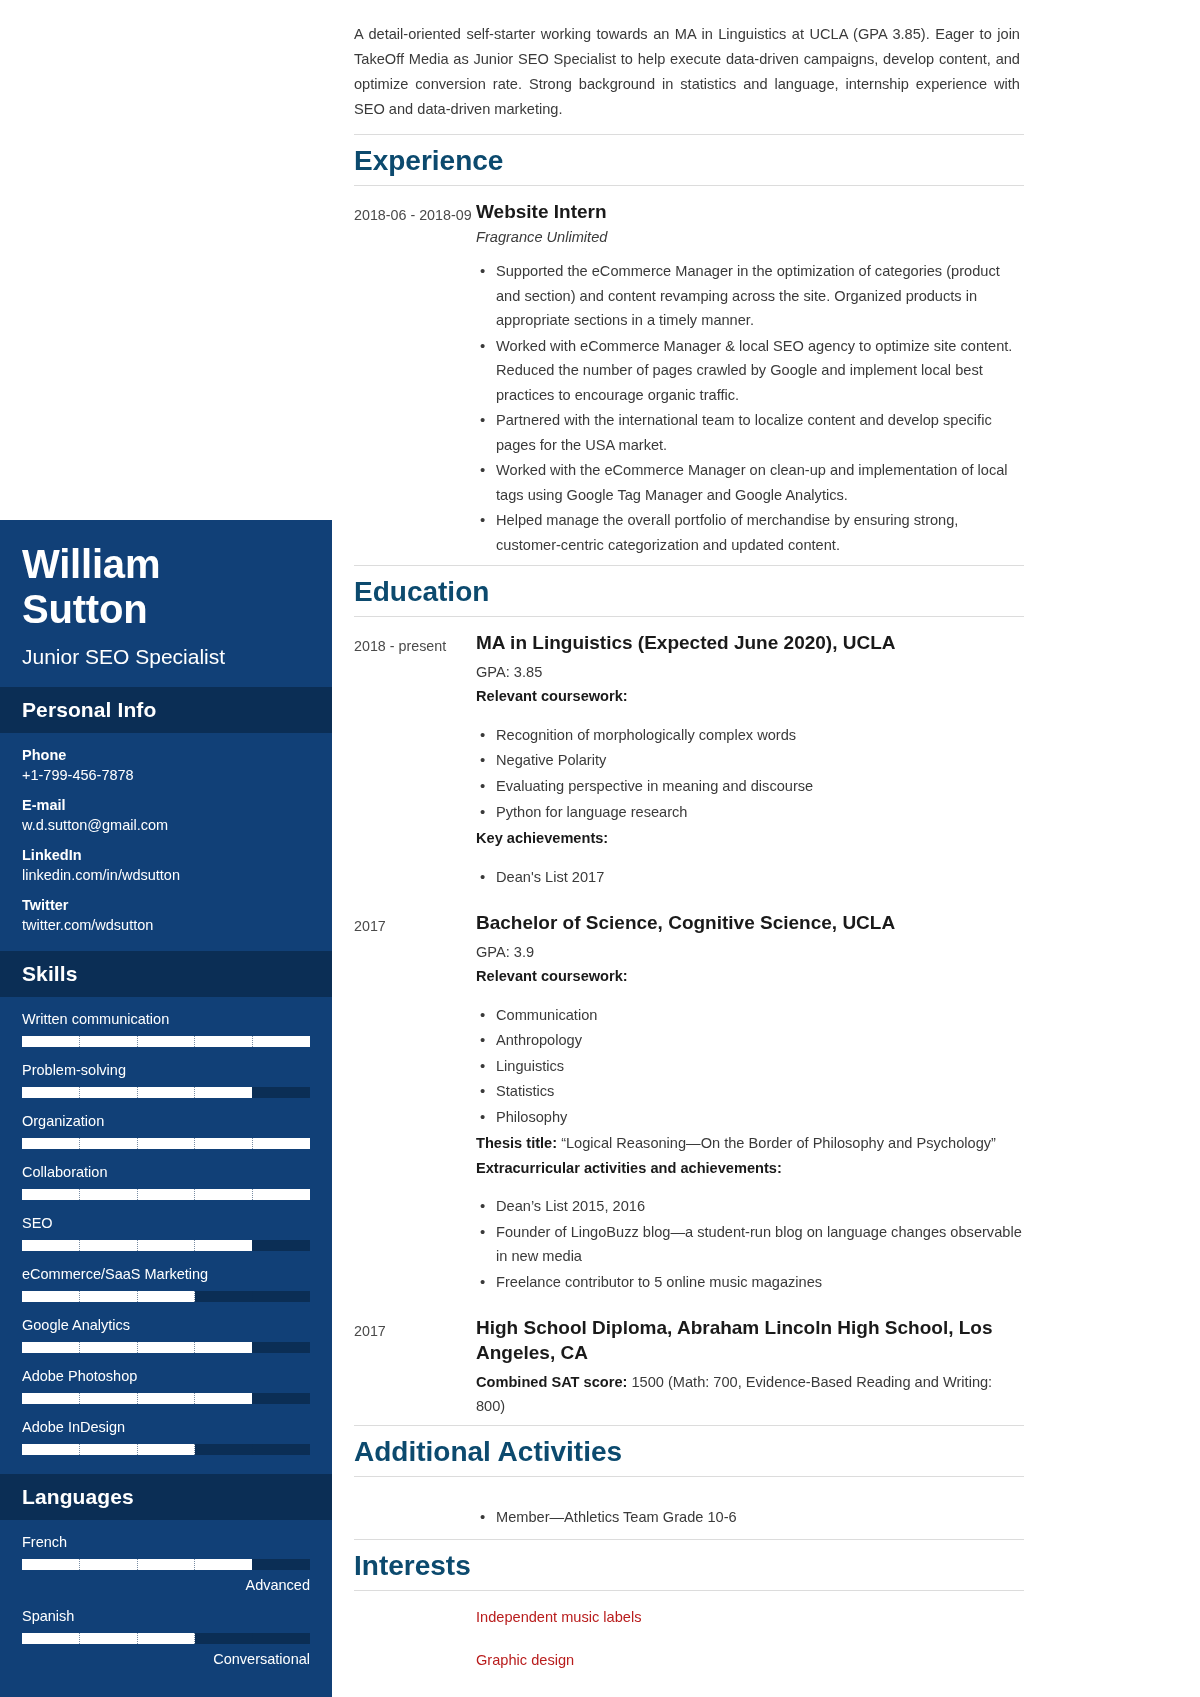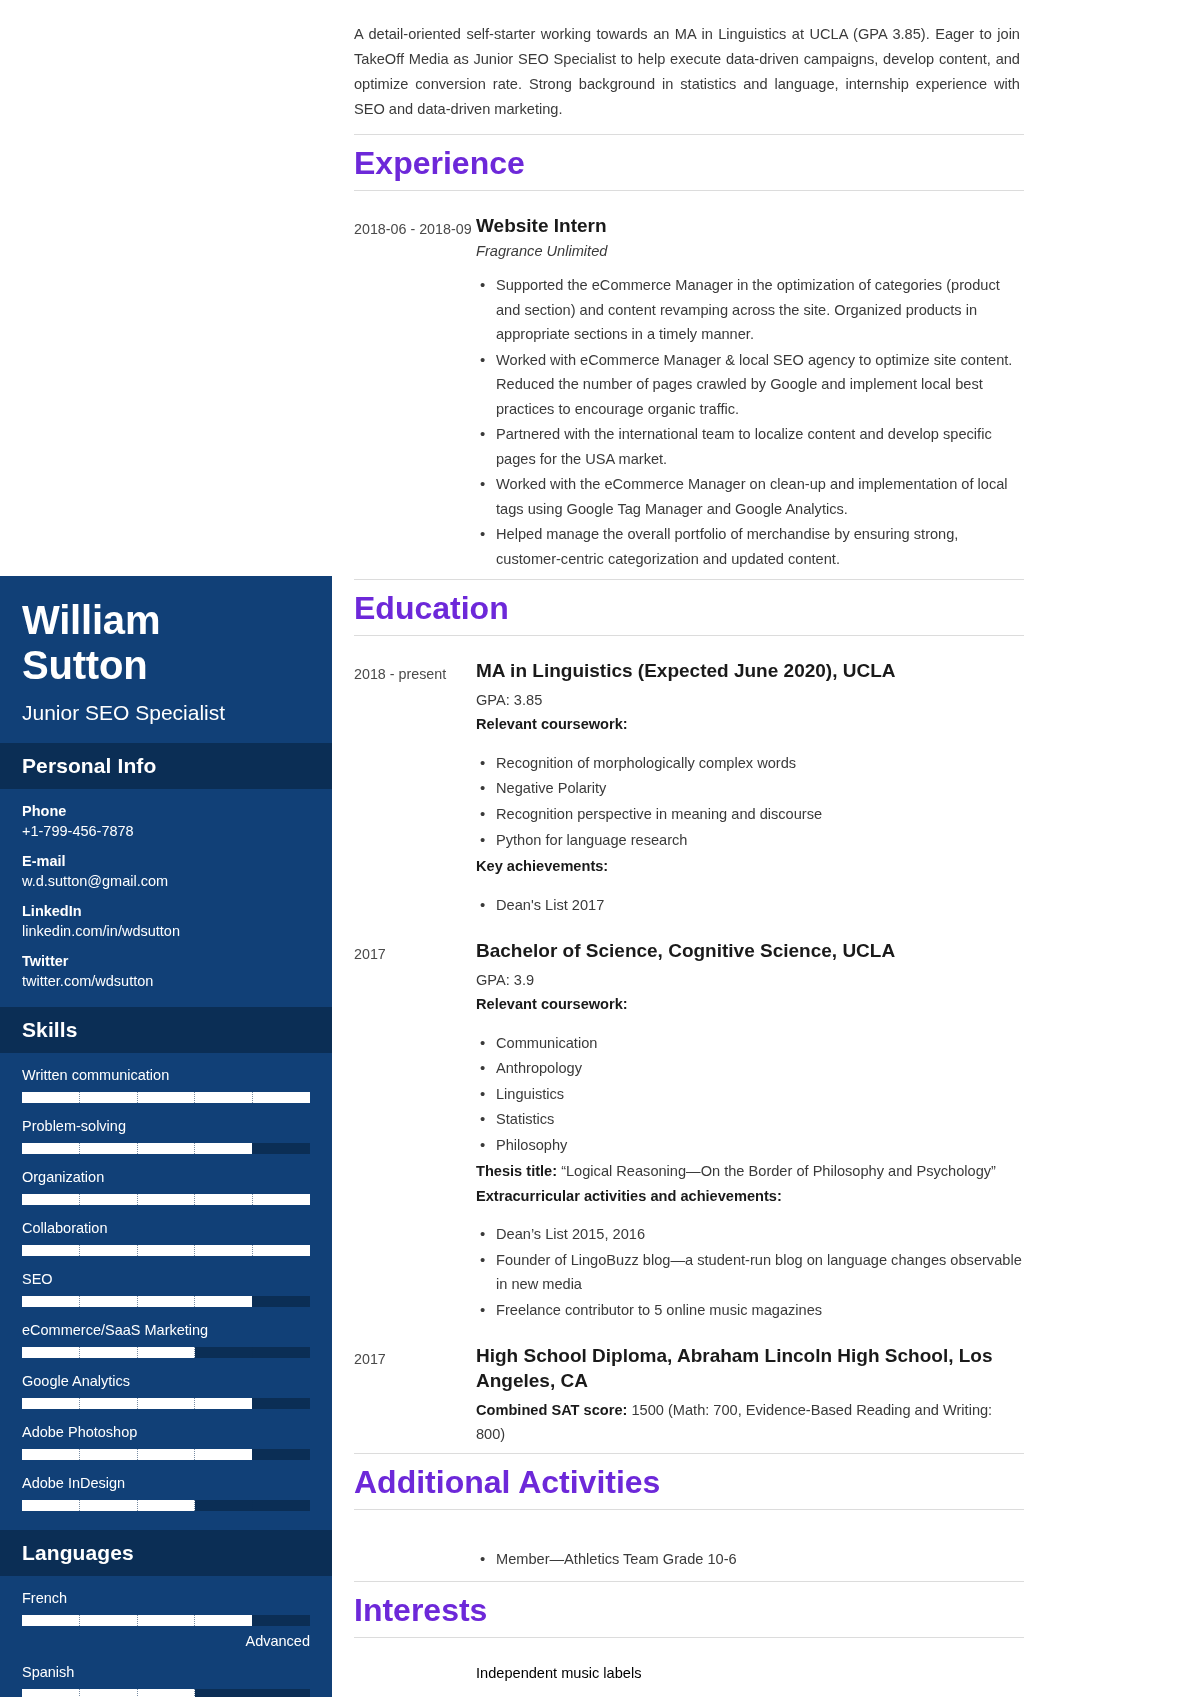--- a/index.html
+++ b/index.html
@@ -120,27 +120,27 @@
 
   .summary {
     font-size: 14.6px;
     line-height: 1.72;
     color: #3a3a3a;
     text-align: justify;
     padding: 4px 4px 12px 0px;
   }
 
   .sec-head {
-    font-size: 32px;
-    font-weight: bold;
-    color: #6d28d9;
+    font-size: 28px;
+    font-weight: bold;
+    color: #0c4a6e;
     padding: 10px 0 8px 0;
     border-top: 1px solid #dcdcdc;
     border-bottom: 1px solid #dcdcdc;
-    margin-bottom: 9px;
+    margin-bottom: 0;
   }
 
   .entry {
     display: flex;
     padding: 14px 0 6px 0;
     align-items: flex-start;
   }
   .entry-date {
     flex: 0 0 122px;
     font-size: 14.3px;
@@ -196,21 +196,21 @@
     top: -1px;
     font-size: 15px;
     color: #3a3a3a;
   }
 
   .plain-list {
     padding: 14px 0 6px 122px;
   }
   .plain-list .line {
     font-size: 14.6px;
-    color: #000000;
+    color: #b91c1c;
     line-height: 1.68;
     margin-bottom: 18px;
   }
   .bullet-block { padding: 14px 0 8px 122px; }
 </style>
 </head>
 <body>
 
 <div class="resume">
 
@@ -425,21 +425,21 @@
     <div id="education-list">
         <div class="entry">
           <div class="entry-date">2018 - present</div>
           <div class="entry-body">
             <div class="entry-title">MA in Linguistics (Expected June 2020), UCLA</div>
             <div class="entry-plain">GPA: 3.85</div>
             <div class="entry-strong">Relevant coursework:</div>
             <ul class="bullets">
               <li>Recognition of morphologically complex words</li>
               <li>Negative Polarity</li>
-              <li>Recognition perspective in meaning and discourse</li>
+              <li>Evaluating perspective in meaning and discourse</li>
               <li>Python for language research</li>
             </ul>
             <div class="entry-strong">Key achievements:</div>
             <ul class="bullets">
               <li>Dean's List 2017</li>
             </ul>
           </div>
         </div>
         <div class="entry">
           <div class="entry-date">2017</div>

